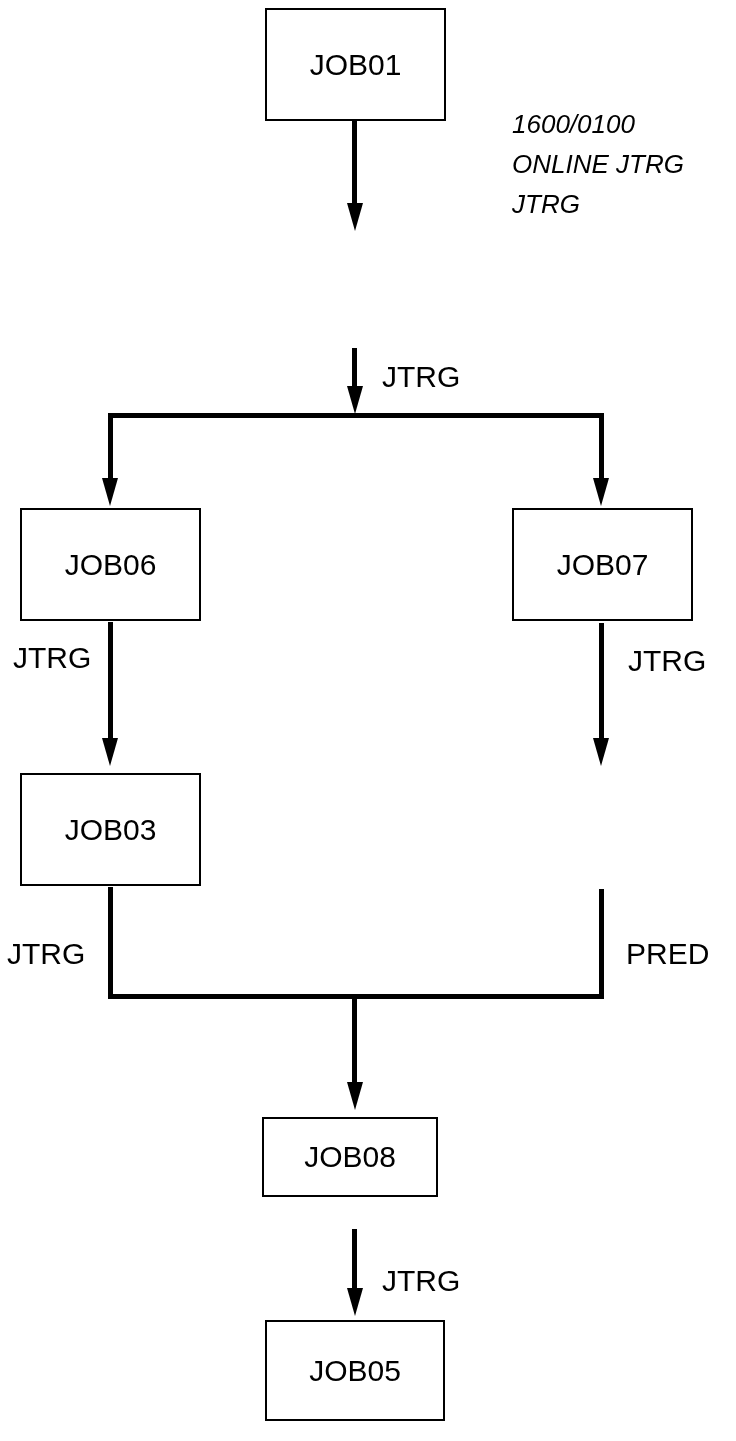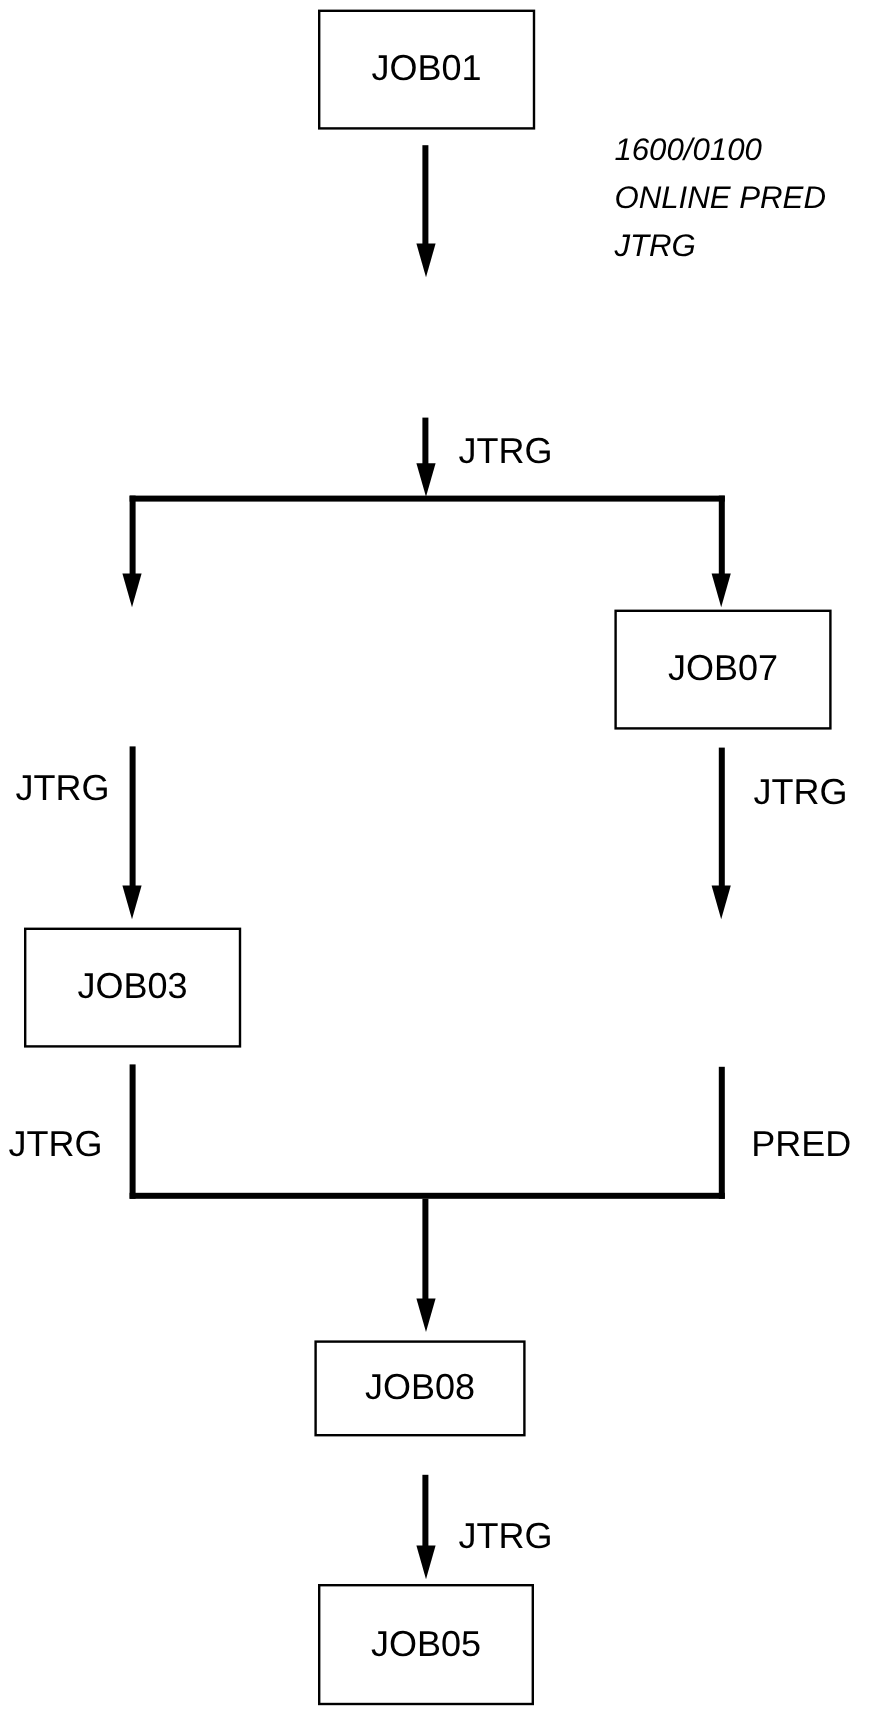--- a/index.html
+++ b/index.html
@@ -5,21 +5,21 @@
   html,body { margin:0; padding:0; background:#ffffff; }
   .canvas {
     position:relative; width:736px; height:1441px;
     background:#ffffff; color:#000;
     font-family:"Liberation Sans", sans-serif;
     overflow:hidden;
   }
   
   .node {
     position:absolute; box-sizing:border-box;
-    width:181px; height:100px;
+    width:181px; height:113px;
     border:2px solid #000; background:#fff;
     display:flex; align-items:center; justify-content:center;
     font-size:30px;
   }
   .n01{left:265px;top:8px}
   .n02{left:265px;top:236px}
   .n06{left:20px;top:508px}
   .n07{left:512px;top:508px}
   .n03{left:20px;top:773px}
   .n04{left:512px;top:773px}
@@ -66,26 +66,29 @@
     font-size:26px; line-height:40px; white-space:nowrap;font-style:italic;
   }
 </style>
 </head>
 <body>
 
 <div class="canvas">
 
   <div class="annotation">
     <div>1600/0100</div>
-    <div>ONLINE PRED</div>
+    <div>ONLINE JTRG</div>
     <div>JTRG</div>
   </div>
 
   <div class="node n01">
     <span>JOB01</span>
+  </div>
+  <div class="node n06">
+    <span>JOB06</span>
   </div>
   <div class="node n07">
     <span>JOB07</span>
   </div>
   <div class="node n03">
     <span>JOB03</span>
   </div>
   <div class="node n08">
     <span>JOB08</span>
   </div>

